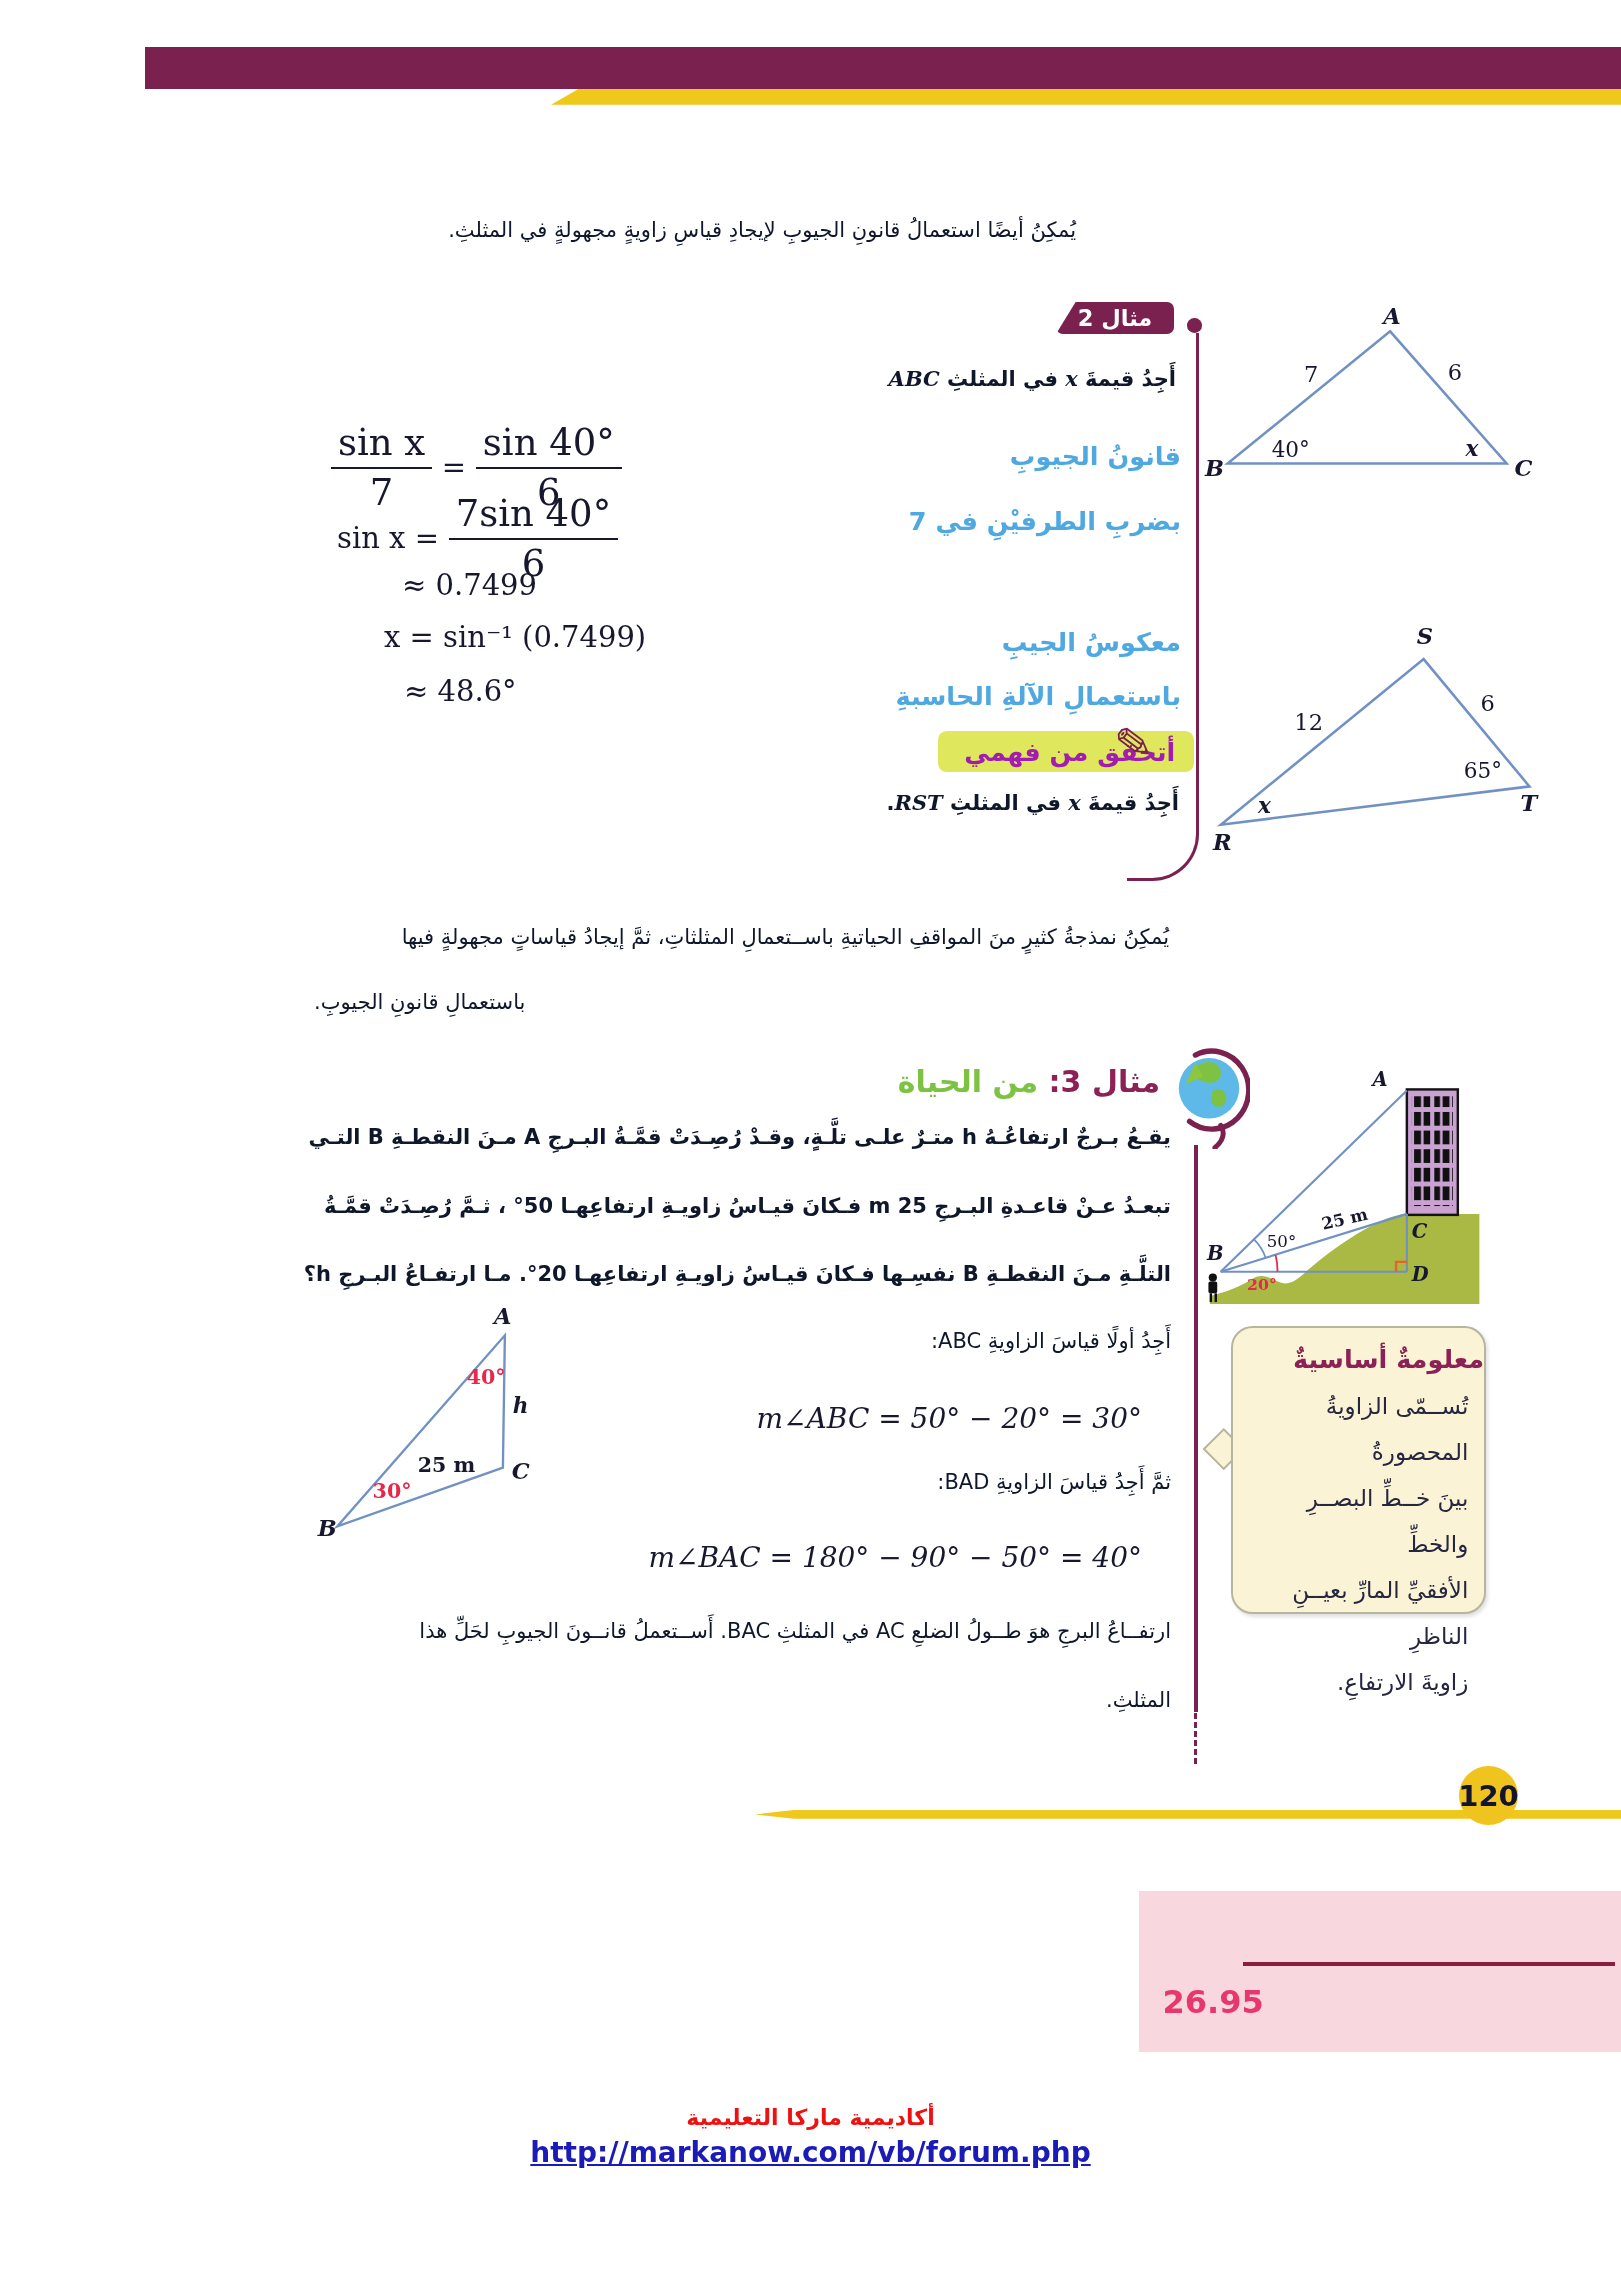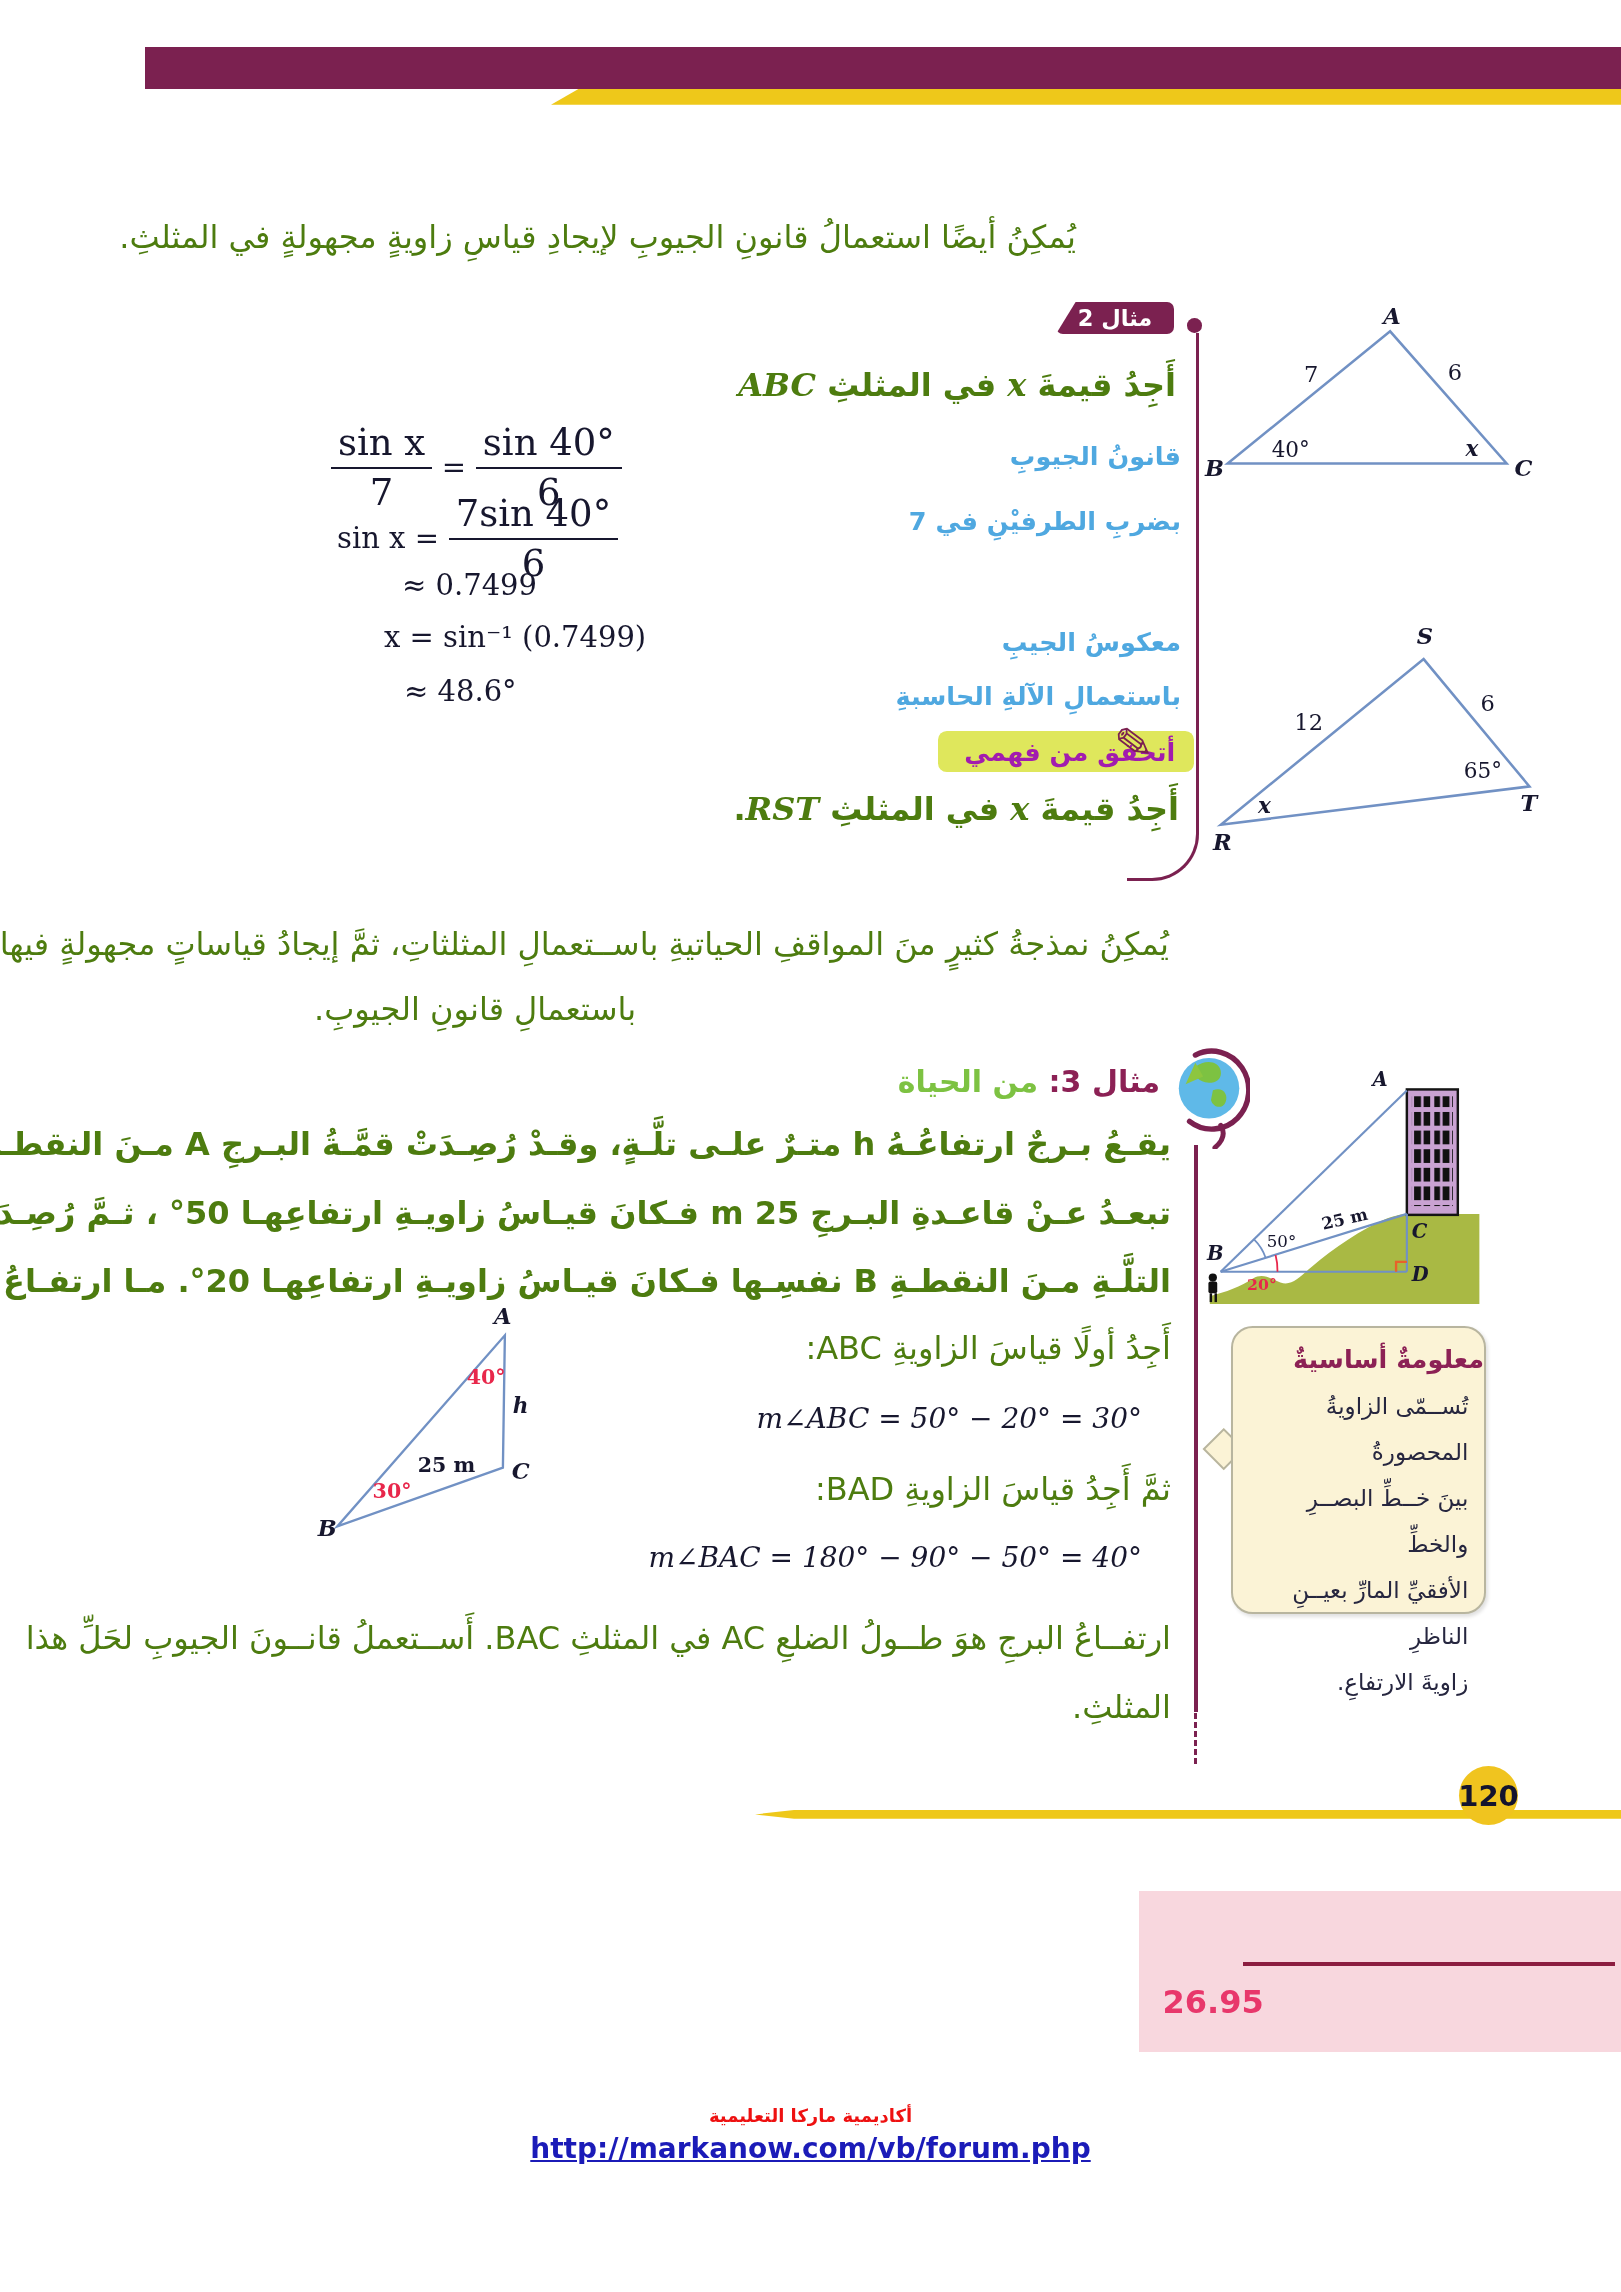--- a/index.html
+++ b/index.html
@@ -6,21 +6,21 @@
   .page{position:relative;width:1621px;height:2293px;background:#fff;overflow:hidden;
         font-family:"DejaVu Sans",sans-serif;}
   .abs{position:absolute;}
   .rtl{direction:rtl;}
   .nowrap{white-space:nowrap;}
   
   .hdr-maroon{left:145px;top:47px;width:1476px;height:42px;background:#7b2150;}
   .hdr-gold{left:551px;top:89px;width:1070px;height:15.7px;background:#eec81a;
             clip-path:polygon(27.4px 0,100% 0,100% 100%,0 100%);}
   
-  .ar{color:#4d7c0f;font-size:32px;}
+  .ar{color:#0f172a;font-size:21px;}
   .ar-b{font-weight:bold;}
   .blue-note{color:#4fa8e0;font-size:25.5px;font-weight:bold;}
   .mvar{font-family:"DejaVu Serif",serif;font-style:italic;font-weight:bold;}
   
   .ex-chip{background:#7b2150;color:#fff;font-weight:bold;font-size:22.5px;
            display:flex;align-items:center;justify-content:center;
            border-radius:6.9px;clip-path:polygon(19.6px 0,100% 0,100% 100%,0 100%);}
   .ex2-border{left:1127px;top:333px;width:69px;height:545px;
               border-right:3.9px solid #7b2150;border-bottom:3.9px solid #7b2150;
               border-bottom-right-radius:47px;}
@@ -57,21 +57,21 @@
   .page-badge{left:1459px;top:1766px;width:59px;height:59px;border-radius:50%;background:#f0c41f;
               display:flex;align-items:center;justify-content:center;z-index:2;
               font-weight:bold;font-size:29px;color:#14142e;}
   
   .answer-box{left:1139px;top:1891px;width:482px;height:161px;background:#f8d7de;}
   .answer-title{position:absolute;right:13.7px;top:13.7px;color:#e8376b;font-weight:bold;font-size:32px;white-space:nowrap;}
   .answer-rule{position:absolute;left:104px;top:71px;width:372px;height:3.9px;background:#8c1d40;}
   .answer-value{position:absolute;left:23.5px;top:92px;color:#e8376b;font-weight:bold;font-size:32px;}
   
   .footer{left:0;top:2105px;width:1621px;text-align:center;}
-  .academy{color:#ee1111;font-weight:bold;font-size:18px;}
+  .academy{color:#ee1111;font-weight:bold;font-size:22px;}
   .site-link{display:block;margin-top:5.9px;color:#1b1bb8;font-weight:bold;font-size:28px;text-decoration:underline;}
   
   svg text{font-family:"DejaVu Serif",serif;}
   .pt{font-style:italic;font-weight:bold;fill:#17172e;}
   .meas{fill:#17172e;}
   .redlab{fill:#e8274b;font-weight:bold;}
 </style>
 </head>
 <body>
 

